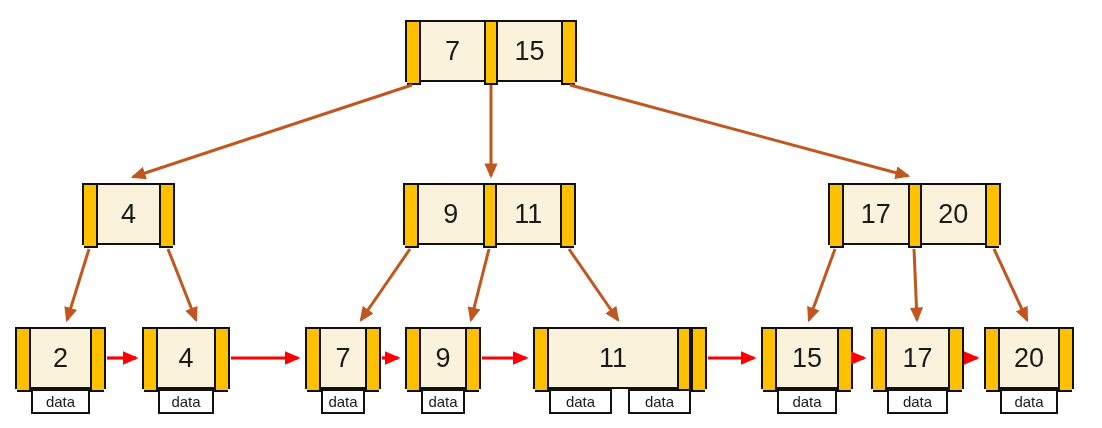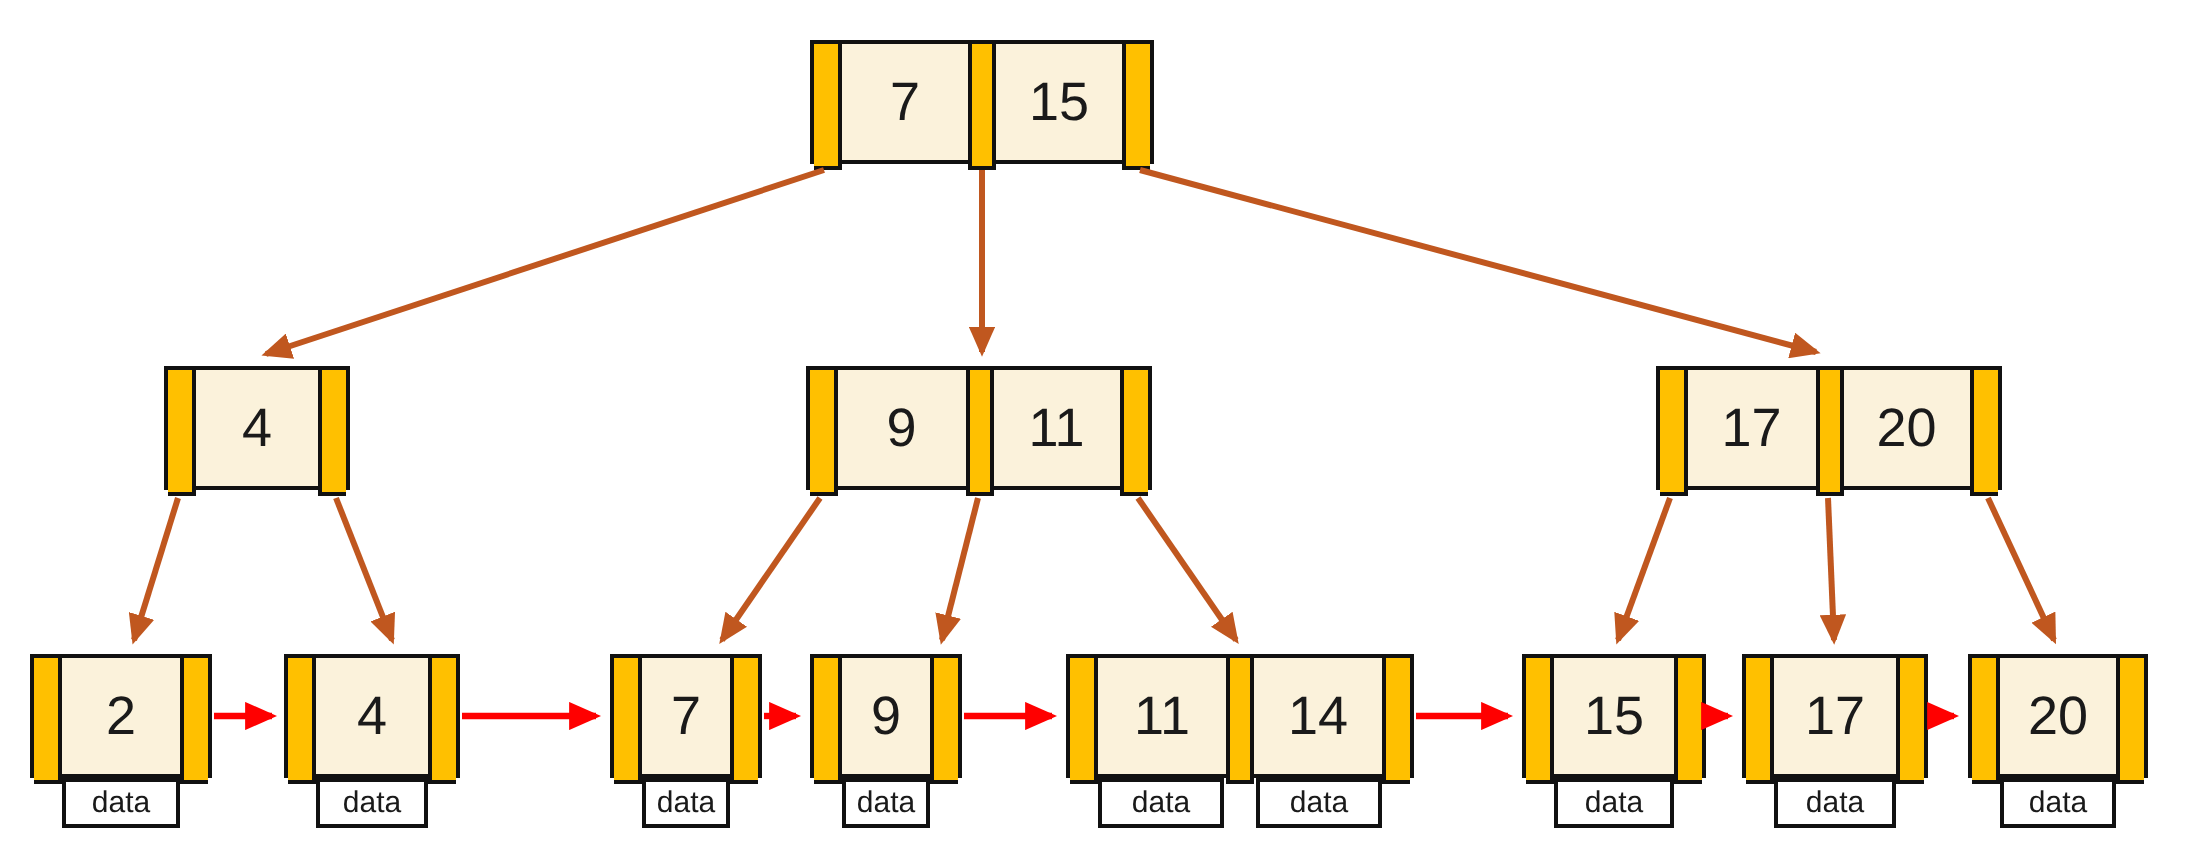--- a/index.html
+++ b/index.html
@@ -154,21 +154,20 @@
       <span class="dbox">data</span>
       <span class="dsp"></span>
     </div>
   </div>
 
   <div class="node" style="left:533px; top:327px; width:174px;">
     <div class="nrow">
       <span class="slot"></span>
       <span class="key">11</span>
       <span class="slot"></span>
-      <span class="key">14</span>
       <span class="slot"></span>
     </div>
     <div class="drow">
       <span class="dsp"></span>
       <span class="dbox">data</span>
       <span class="dsp"></span>
       <span class="dbox">data</span>
       <span class="dsp"></span>
     </div>
   </div>

